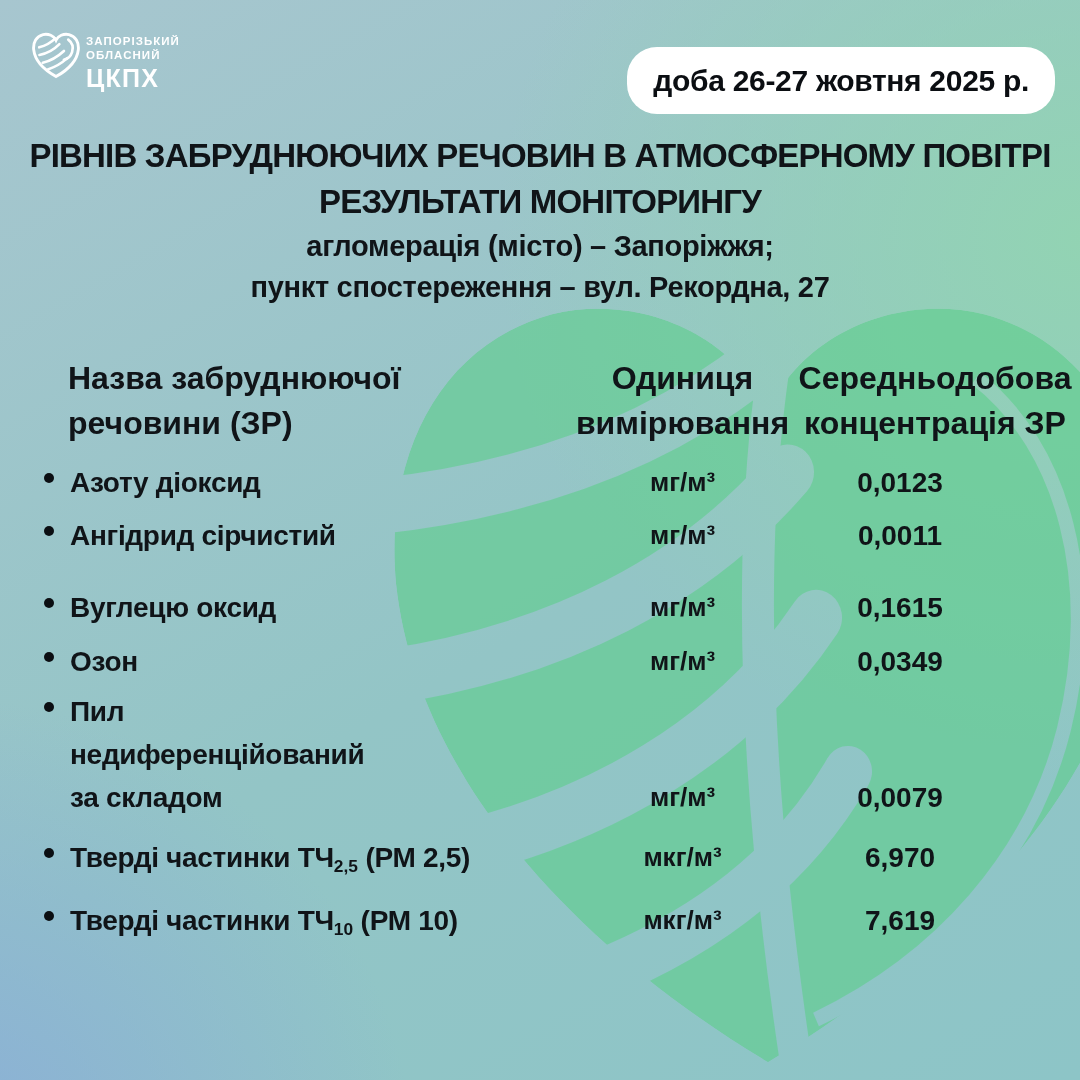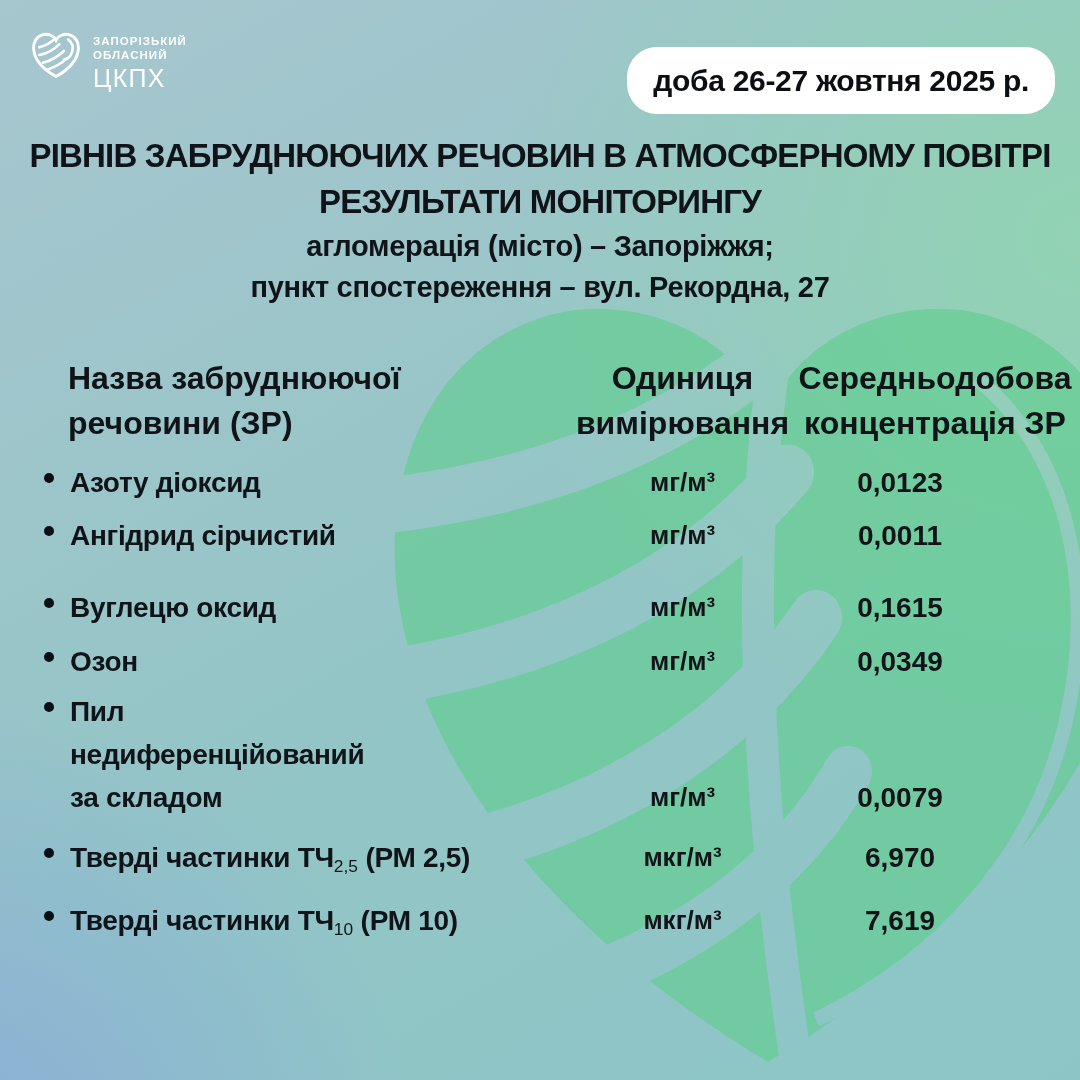--- a/index.html
+++ b/index.html
@@ -20,25 +20,25 @@
 
   
   .watermark{
     position:absolute;left:368px;top:250px;
     width:800px;height:855px;
     opacity:.62;
     pointer-events:none;
   }
 
   
-  .logo{position:absolute;left:32px;top:28px;display:flex;align-items:flex-start;gap:13px;color:#ffffff;}
+  .logo{position:absolute;left:32px;top:28px;display:flex;align-items:flex-start;gap:6px;color:#ffffff;}
   .logo-mark{width:48px;height:54px;flex:0 0 auto;}
   .logo-text{display:flex;flex-direction:column;line-height:1.18;padding-top:7px;}
   .logo-small{font-size:11.5px;font-weight:700;letter-spacing:.09em;}
-  .logo-abbr{font-size:25px;font-weight:400;letter-spacing:.05em;margin-top:2px;}
+  .logo-abbr{font-size:25px;font-weight:700;letter-spacing:.05em;margin-top:2px;}
 
   
   .badge{
     position:absolute;top:47px;right:25px;height:59px;
     background:#ffffff;border-radius:30px;
     display:flex;align-items:center;padding:4px 26px;
     font-size:30px;font-weight:700;letter-spacing:-.3px;color:#0b0e12;
     white-space:nowrap;
   }
 
@@ -60,21 +60,21 @@
   .trow::before{
     content:"";position:absolute;left:44px;top:12px;width:10px;height:10px;
     border-radius:50%;background:#0b0e12;
   }
   .cell{position:absolute;top:0;}
   .cell-name{left:70px;width:505px;font-size:28px;font-weight:700;letter-spacing:-.3px;
     line-height:43px;white-space:pre-line;}
   .cell-unit{left:570px;width:225px;text-align:center;font-size:26px;font-weight:700;}
   .cell-value{left:780px;width:240px;text-align:center;font-size:28px;font-weight:700;}
   .cell-unit,.cell-value{line-height:43px;}
-  .subsc{font-size:.62em;font-weight:400;vertical-align:-.28em;letter-spacing:0;}
+  .subsc{font-size:.62em;font-weight:700;vertical-align:-.28em;letter-spacing:0;}
 
   .r0{top:461px}.r1{top:514px}.r2{top:586px}.r3{top:640px}
   .r4{top:690px;height:132px}.r5{top:836px}.r6{top:899px}
   .r4 .cell-unit,.r4 .cell-value{top:86px;}
 </style>
 </head>
 <body>
 
 <div class="canvas">
 

